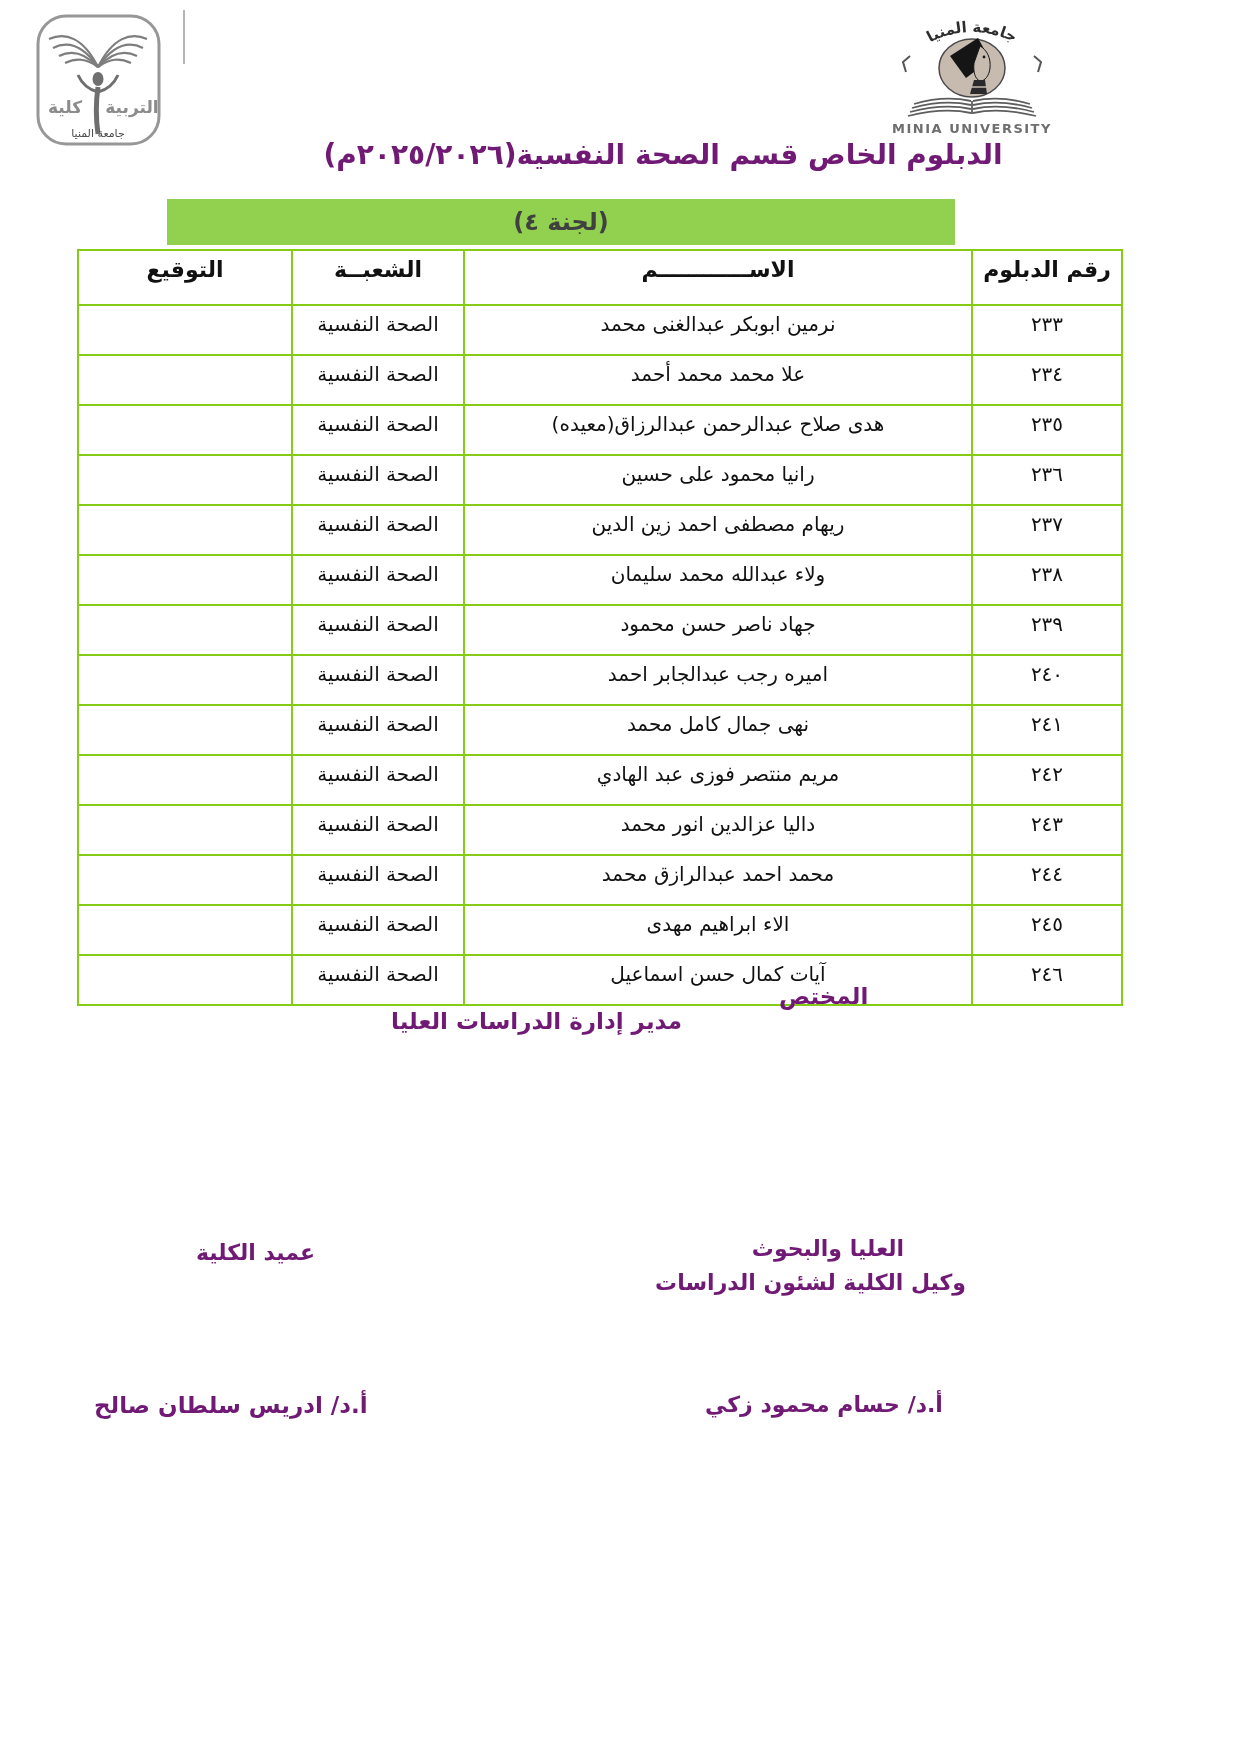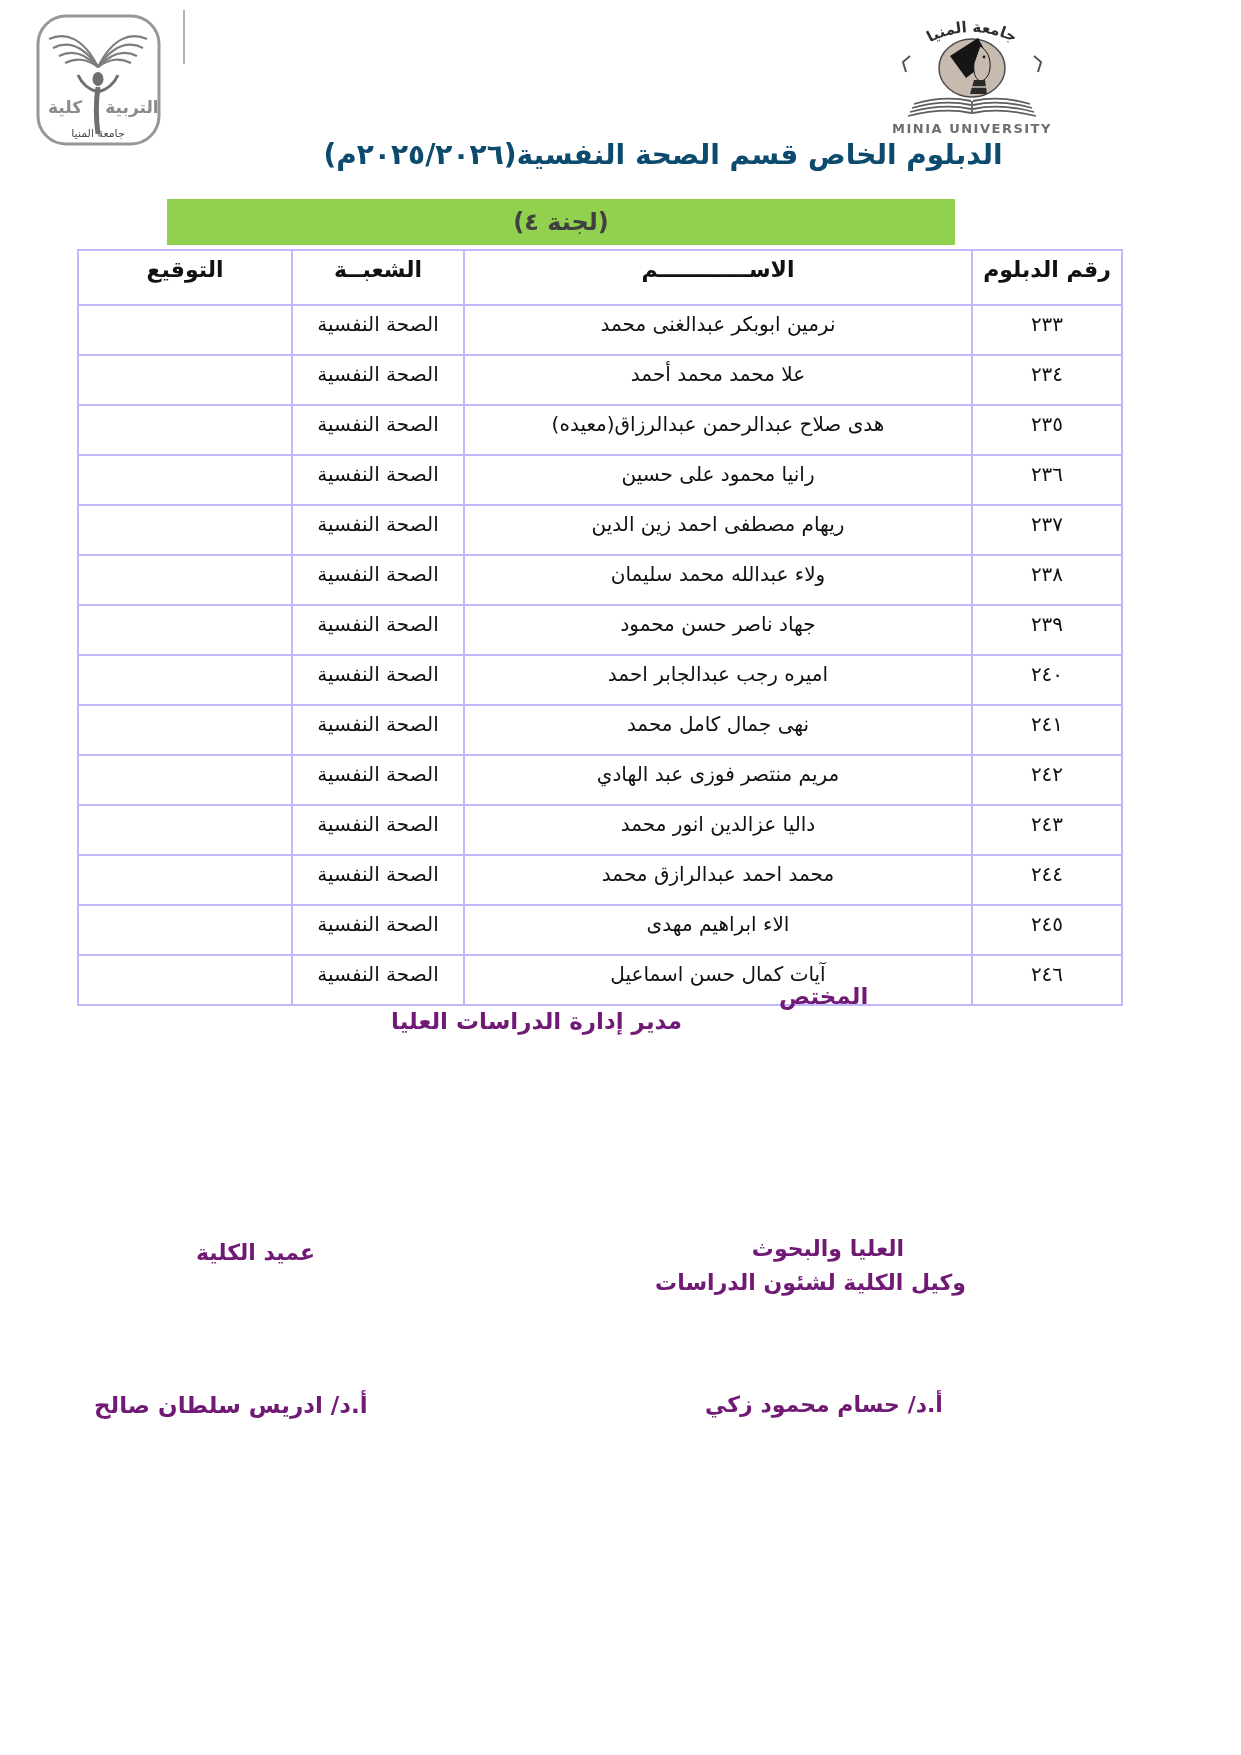--- a/index.html
+++ b/index.html
@@ -12,36 +12,36 @@
     overflow:hidden;
   }
   
   .faculty-logo{position:absolute;left:34px;top:10px;width:152px;height:142px;}
   .scan-line{position:absolute;left:183px;top:10px;width:2px;height:54px;background:#b5b5b5;}
   .univ-logo{position:absolute;left:886px;top:8px;width:172px;height:130px;}
   
   .doc-title{
     position:absolute;top:138px;left:85px;right:0;
     text-align:center;direction:rtl;
-    font-size:28px;font-weight:bold;color:#0c4a6e;
+    font-size:28px;font-weight:bold;color:#701a75;
   }
   .banner{
     position:absolute;left:167px;top:199px;width:788px;height:46px;
     background:#92d050;
     display:flex;align-items:center;justify-content:center;
     direction:rtl;font-size:24px;font-weight:bold;color:#404040;
   }
   
   table.roster{
     position:absolute;left:77px;top:249px;width:1044px;
     border-collapse:collapse;table-layout:fixed;
     direction:rtl;
   }
   table.roster th,table.roster td{
-    border:2px solid #c4b5fd;
+    border:2px solid #84cc16;
     vertical-align:top;
     text-align:center;
     padding:6px 4px 0 4px;
     overflow:hidden;white-space:nowrap;
   }
   table.roster th{height:47px;font-size:22px;font-weight:bold;}
   table.roster td{height:42px;font-size:20px;font-weight:normal;}
   td.c-seat{letter-spacing:6px;font-size:19px;}
   
   .ft{position:absolute;direction:rtl;font-weight:bold;color:#701a75;white-space:nowrap;}

